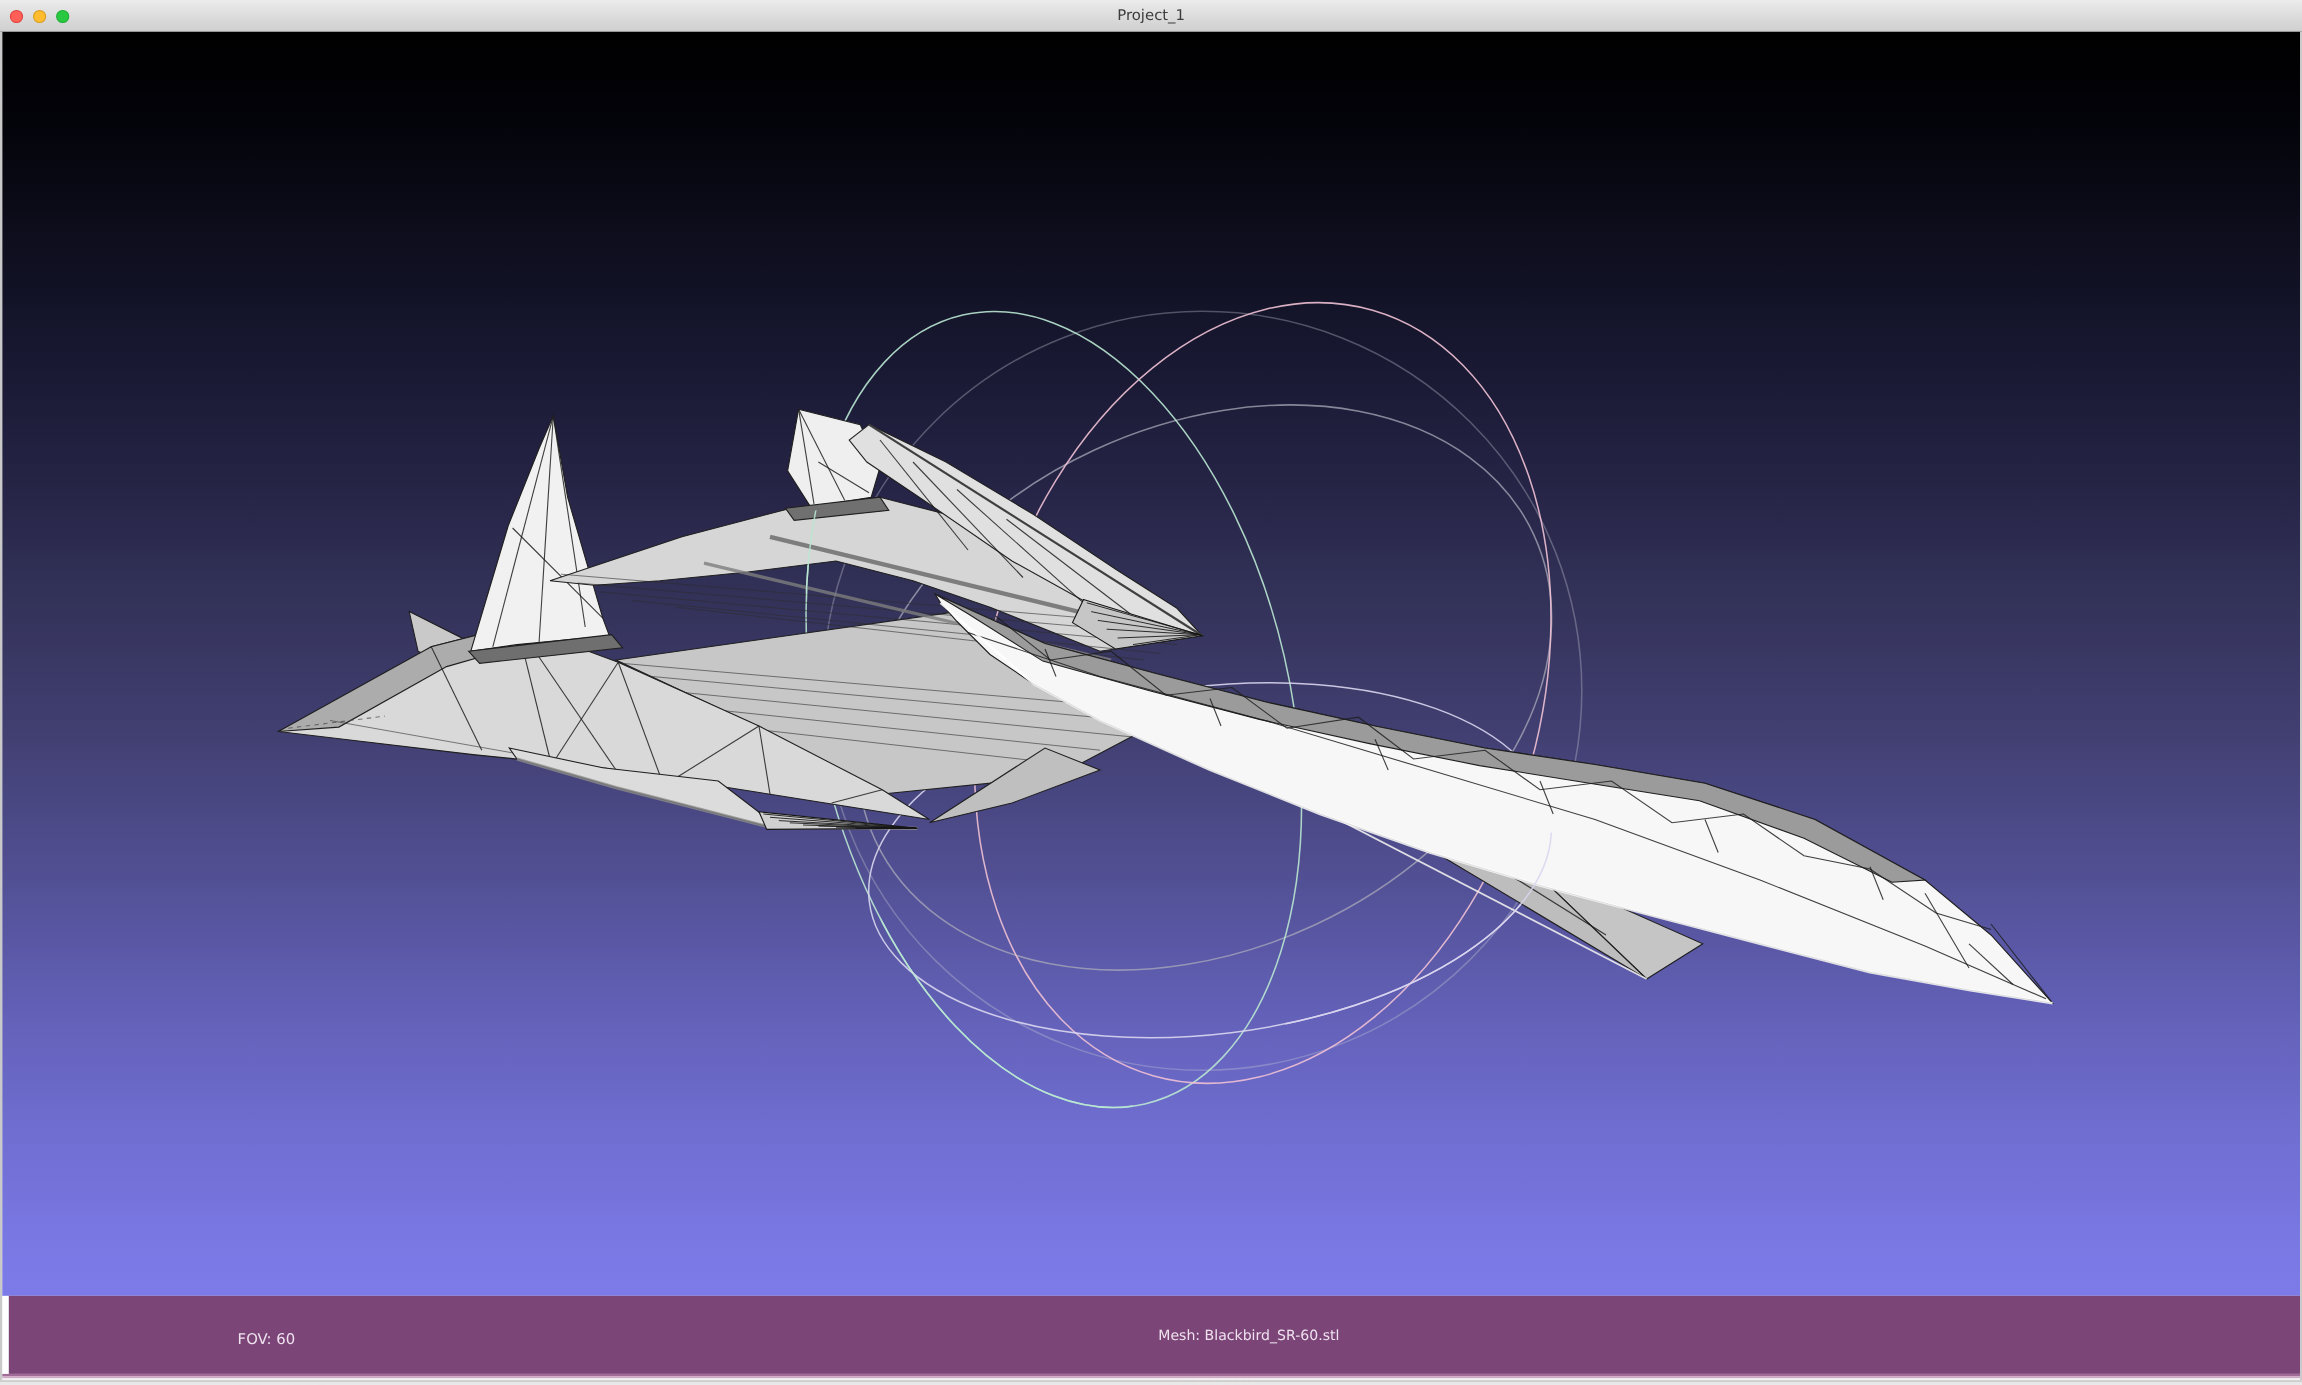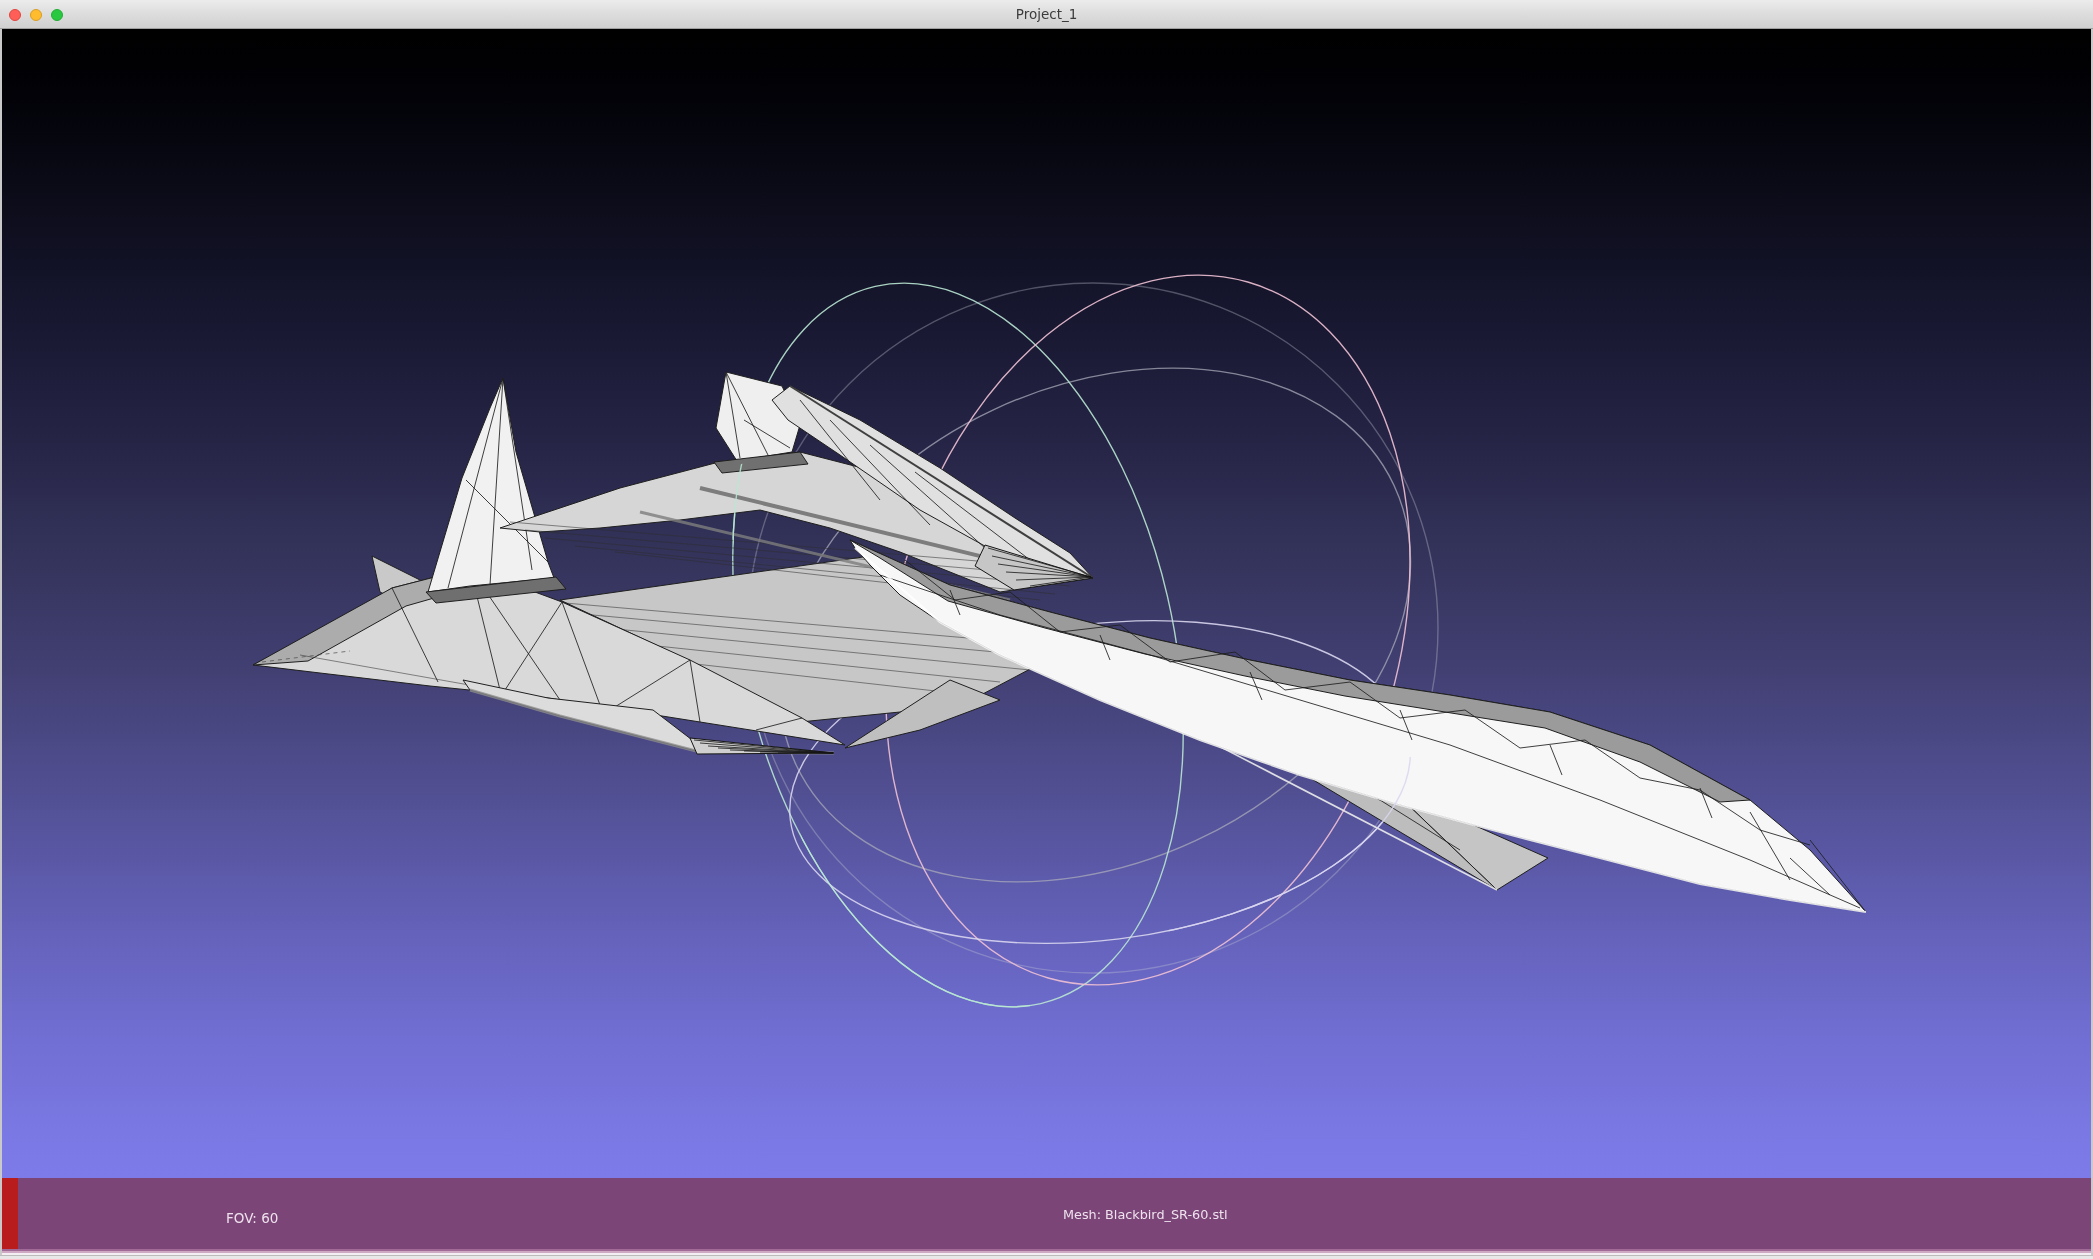--- a/index.html
+++ b/index.html
@@ -1,16 +1,16 @@
 <!DOCTYPE html>
 <html><head>
 <meta charset="utf-8">
 <style>
   html,body{margin:0;padding:0;background:#555;font-family:"DejaVu Sans","Liberation Sans",sans-serif;}
-  .window{position:relative;width:2093px;height:1259px;overflow:hidden;background:#b91c1c;}
+  .window{position:relative;width:2093px;height:1259px;overflow:hidden;background:#ffffff;}
 
   
   .titlebar{position:absolute;left:0;top:0;width:2093px;height:29px;
     background:linear-gradient(180deg,#ececec 0%,#dedede 45%,#d0d0d0 100%);
     border-bottom:1px solid #9f9f9f;box-sizing:border-box;}
   .lights{position:absolute;left:0;top:0;height:29px;display:flex;align-items:center;padding-left:9px;gap:9px;}
   .light{width:12px;height:12px;border-radius:50%;display:inline-block;box-sizing:border-box;}
   .light.red{background:#ff5f57;border:1px solid #e0443e;}
   .light.yellow{background:#febc2e;border:1px solid #d89e24;}
   .light.green{background:#28c840;border:1px solid #1faf34;}
@@ -20,21 +20,21 @@
   
   .viewport{position:absolute;left:2px;right:2px;top:29px;height:1149px;
     background:linear-gradient(180deg,
       #000000 0%, #020208 6%, #0b0b18 14%, #171730 25%, #242344 35%,
       #333259 45%, #424073 56%, #525094 67%, #6361b8 78%, #716fd3 88%,
       #7a78e3 96%, #7d7be9 100%);
     overflow:hidden;}
   .viewport svg{position:absolute;left:-2px;top:-29px;}
 
   
-  .statusbar{position:absolute;left:18px;right:2px;top:1178px;height:71px;background:#7b4578;}
+  .statusbar{position:absolute;left:8px;right:2px;top:1178px;height:71px;background:#7b4578;}
   .hud{position:absolute;color:#efe2ee;white-space:pre;}
   .hud-left{left:208px;top:3px;font-size:13.5px;line-height:14.9px;}
   .hud-center{left:1045px;top:3px;font-size:12.8px;line-height:13.6px;}
 
   
   .strip-a{position:absolute;left:2px;right:2px;top:1249px;height:2px;background:#a06b96;}
   .strip-b{position:absolute;left:2px;right:2px;top:1251px;height:2px;background:#cfa8c4;}
   .strip-c{position:absolute;left:2px;right:2px;top:1253px;height:2px;background:#f3eef2;}
   .strip-d{position:absolute;left:0;right:0;top:1255px;height:4px;background:#e8e8e8;border-top:1px solid #bcbcbc;box-sizing:border-box;}
   .edge-l{position:absolute;left:0;top:29px;width:2px;bottom:4px;background:#c9c9c9;}

